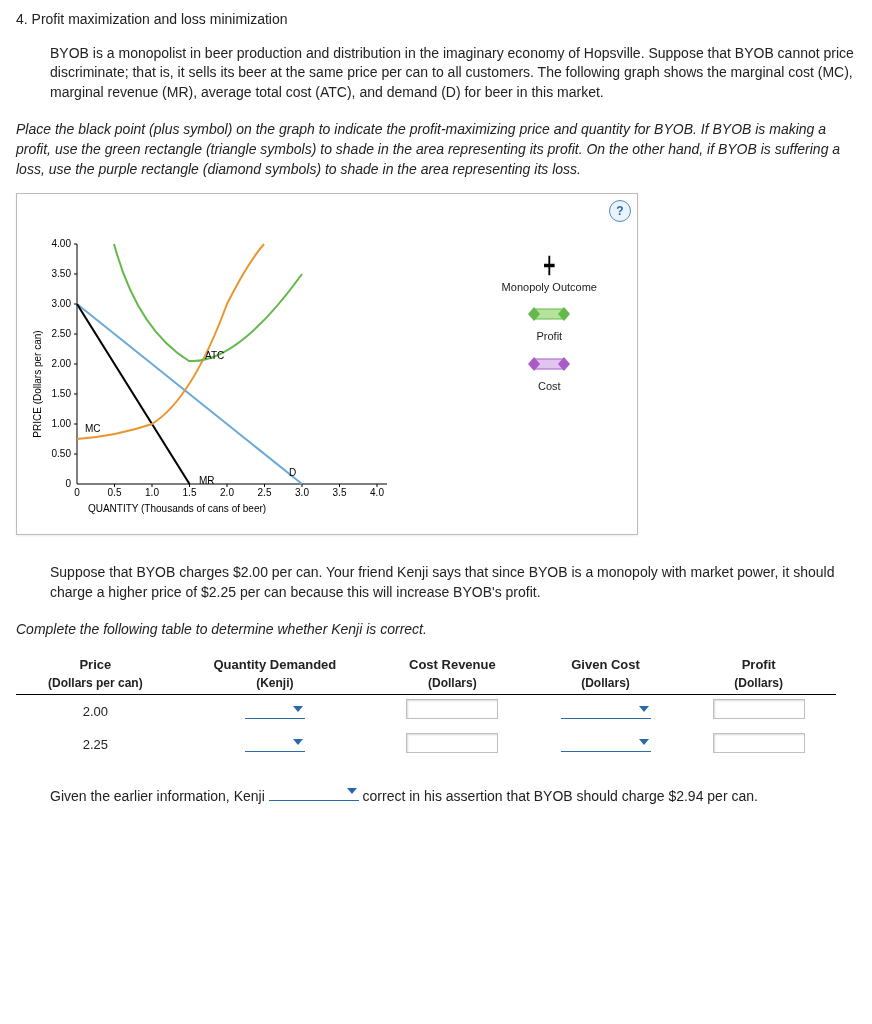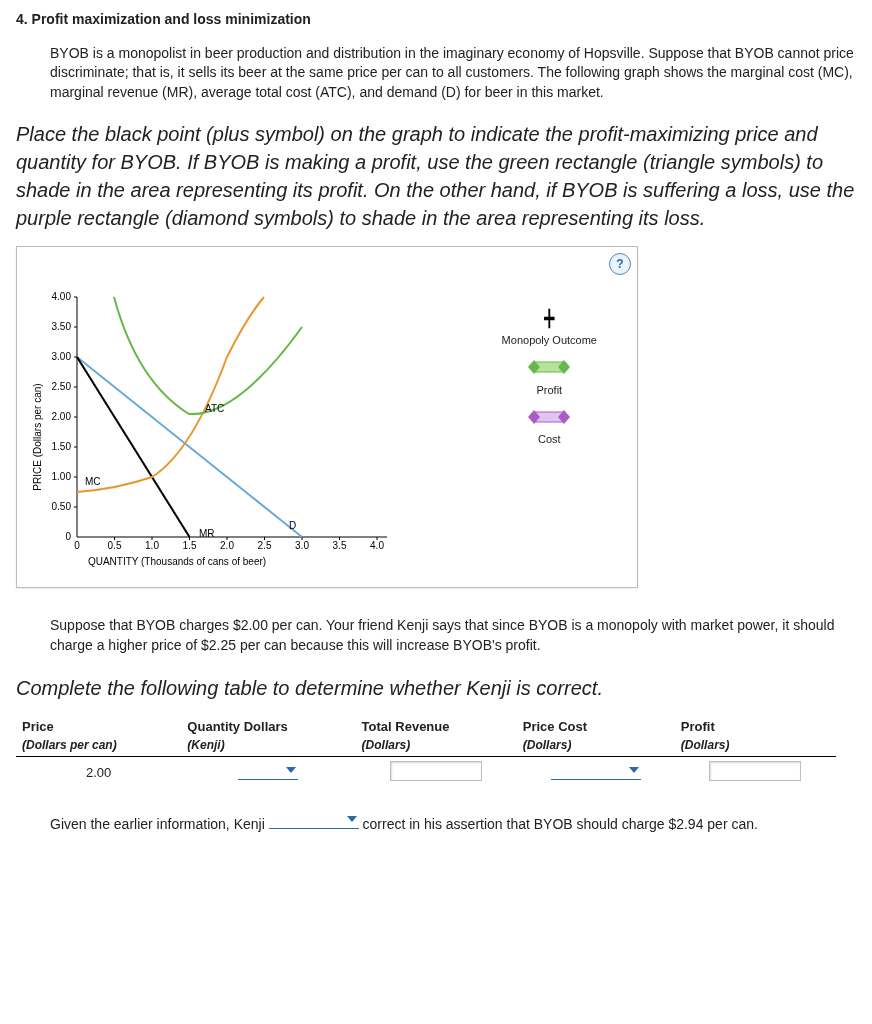--- a/index.html
+++ b/index.html
@@ -6,32 +6,32 @@
     font-family: Verdana, Geneva, sans-serif;
     font-size: 14px;
     color: #222;
     margin: 0;
     padding: 10px 16px;
     background: #fff;
     line-height: 1.4;
     max-width: 860px;
   }
   .title {
-    font-weight: bold;
+    font-weight: normal;
     font-size: 14px;
     margin-bottom: 14px;
   }
   .para {
     font-size: 14px;
     margin-bottom: 18px;
     margin-left: 34px;
   }
   .instr {
     font-style: italic;
-    font-size: 20px;
+    font-size: 14px;
     margin-bottom: 14px;
   }
   .graph-box {
     border: 1px solid #bbb;
     background: #fff;
     width: 620px;
     height: 340px;
     position: relative;
     margin-bottom: 28px;
     box-shadow: 0 1px 2px rgba(0,0,0,0.08);
@@ -80,26 +80,25 @@
     margin-top: 6px;
     margin-bottom: 22px;
   }
   table.econ {
     border-collapse: collapse;
     width: 820px;
     font-size: 13px;
   }
   table.econ th {
     font-weight: bold;
-    text-align: left;
+    text-align: center;
     padding: 2px 6px;
     border-bottom: 1px solid #000;
   }
   table.econ th .sub {
-    font-style: italic;
     font-weight: bold;
     font-size: 12px;
   }
   table.econ td {
     text-align: center;
     padding: 4px 6px;
   }
   .dd {
     display: inline-block;
     border-bottom: 1px solid #2a6aa8;
@@ -256,45 +255,52 @@
 
 <div class="table-wrap">
 <table class="econ">
   <thead>
     <tr>
       <th>
         <span>Price</span><br>
         <span class="sub">(Dollars per can)</span>
       </th>
       <th>
-        <span>Quantity Dollars</span><br>
+        <span>Quantity Demanded</span><br>
         <span class="sub">(Kenji)</span>
       </th>
       <th>
-        <span>Total Revenue</span><br>
+        <span>Cost Revenue</span><br>
         <span class="sub">(Dollars)</span>
       </th>
       <th>
-        <span>Price Cost</span><br>
+        <span>Given Cost</span><br>
         <span class="sub">(Dollars)</span>
       </th>
       <th>
         <span>Profit</span><br>
         <span class="sub">(Dollars)</span>
       </th>
     </tr>
   </thead>
   <tbody>
     <tr>
       <td>2.00</td>
       <td><span class="dd"></span></td>
       <td><span class="txt-in"></span></td>
       <td><span class="dd dd-tc"></span></td>
       <td><span class="txt-in"></span></td>
     </tr>
+    <tr>
+      <td>2.25</td>
+      <td><span class="dd"></span></td>
+      <td><span class="txt-in"></span></td>
+      <td><span class="dd dd-tc"></span></td>
+      <td><span class="txt-in"></span></td>
+    </tr>
   </tbody>
 </table>
 </div>
 
 <div class="para">
   <span>Given the earlier information, Kenji</span>
   <span class="inline-dd"></span>
   <span>correct in his assertion that BYOB should charge $2.94 per can.</span>
 </div>
 

